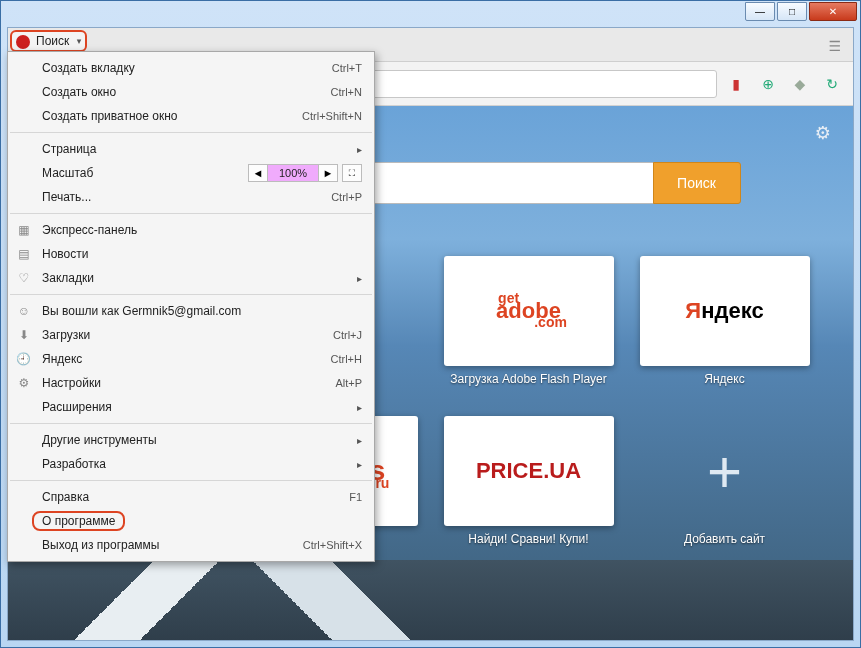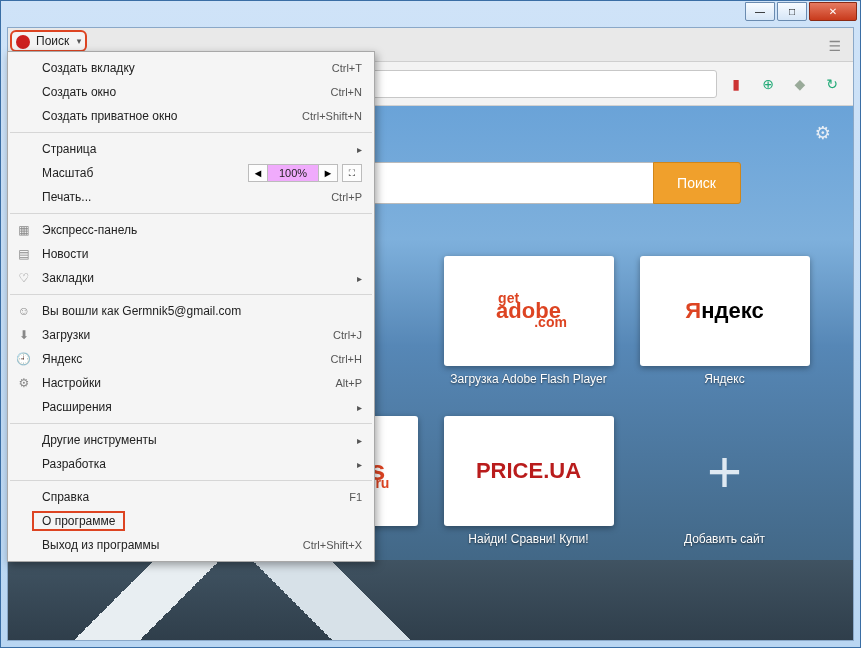--- a/index.html
+++ b/index.html
@@ -51,21 +51,21 @@
   .menu { position:absolute; left:6px; top:50px; width:368px; background:#f5f5f5; border:1px solid #a8a8a8; box-shadow:2px 3px 8px rgba(0,0,0,.35); padding:4px 0; z-index:50; }
   .menu-item { height:24px; display:flex; align-items:center; padding:0 12px 0 34px; font-size:12px; color:#222; position:relative; }
   .menu-item .shortcut { margin-left:auto; color:#555; font-size:11px; }
   .menu-item .arrow { margin-left:auto; color:#555; font-size:10px; }
   .menu-item .icon { position:absolute; left:8px; width:16px; text-align:center; color:#888; font-size:12px; }
   .menu-sep { height:1px; background:#d6d6d6; margin:4px 2px; }
   .zoom-ctrl { margin-left:auto; display:flex; align-items:center; gap:0; }
   .zoom-ctrl button { width:20px; height:18px; border:1px solid #bcbcbc; background:#fdfdfd; font-size:11px; padding:0; }
   .zoom-ctrl .val { width:50px; height:18px; border:1px solid #bcbcbc; border-left:none; border-right:none; background:#f0abfc; font-size:11px; display:flex; align-items:center; justify-content:center; }
   .zoom-ctrl .full { width:20px; height:18px; border:1px solid #bcbcbc; background:#fdfdfd; font-size:9px; display:flex; align-items:center; justify-content:center; margin-left:4px; }
-  .hl { display:inline-block; border:2px solid #d42; border-radius:0; padding:1px 8px; margin-left:-10px; }
+  .hl { display:inline-block; border:2px solid #d42; border-radius:8px; padding:1px 8px; margin-left:-10px; }
 
 </style>
 </head>
 <body>
 
 <div class="window-frame">
   <div class="titlebar">
     <div class="winbtn">—</div>
     <div class="winbtn">□</div>
     <div class="winbtn close">✕</div>

